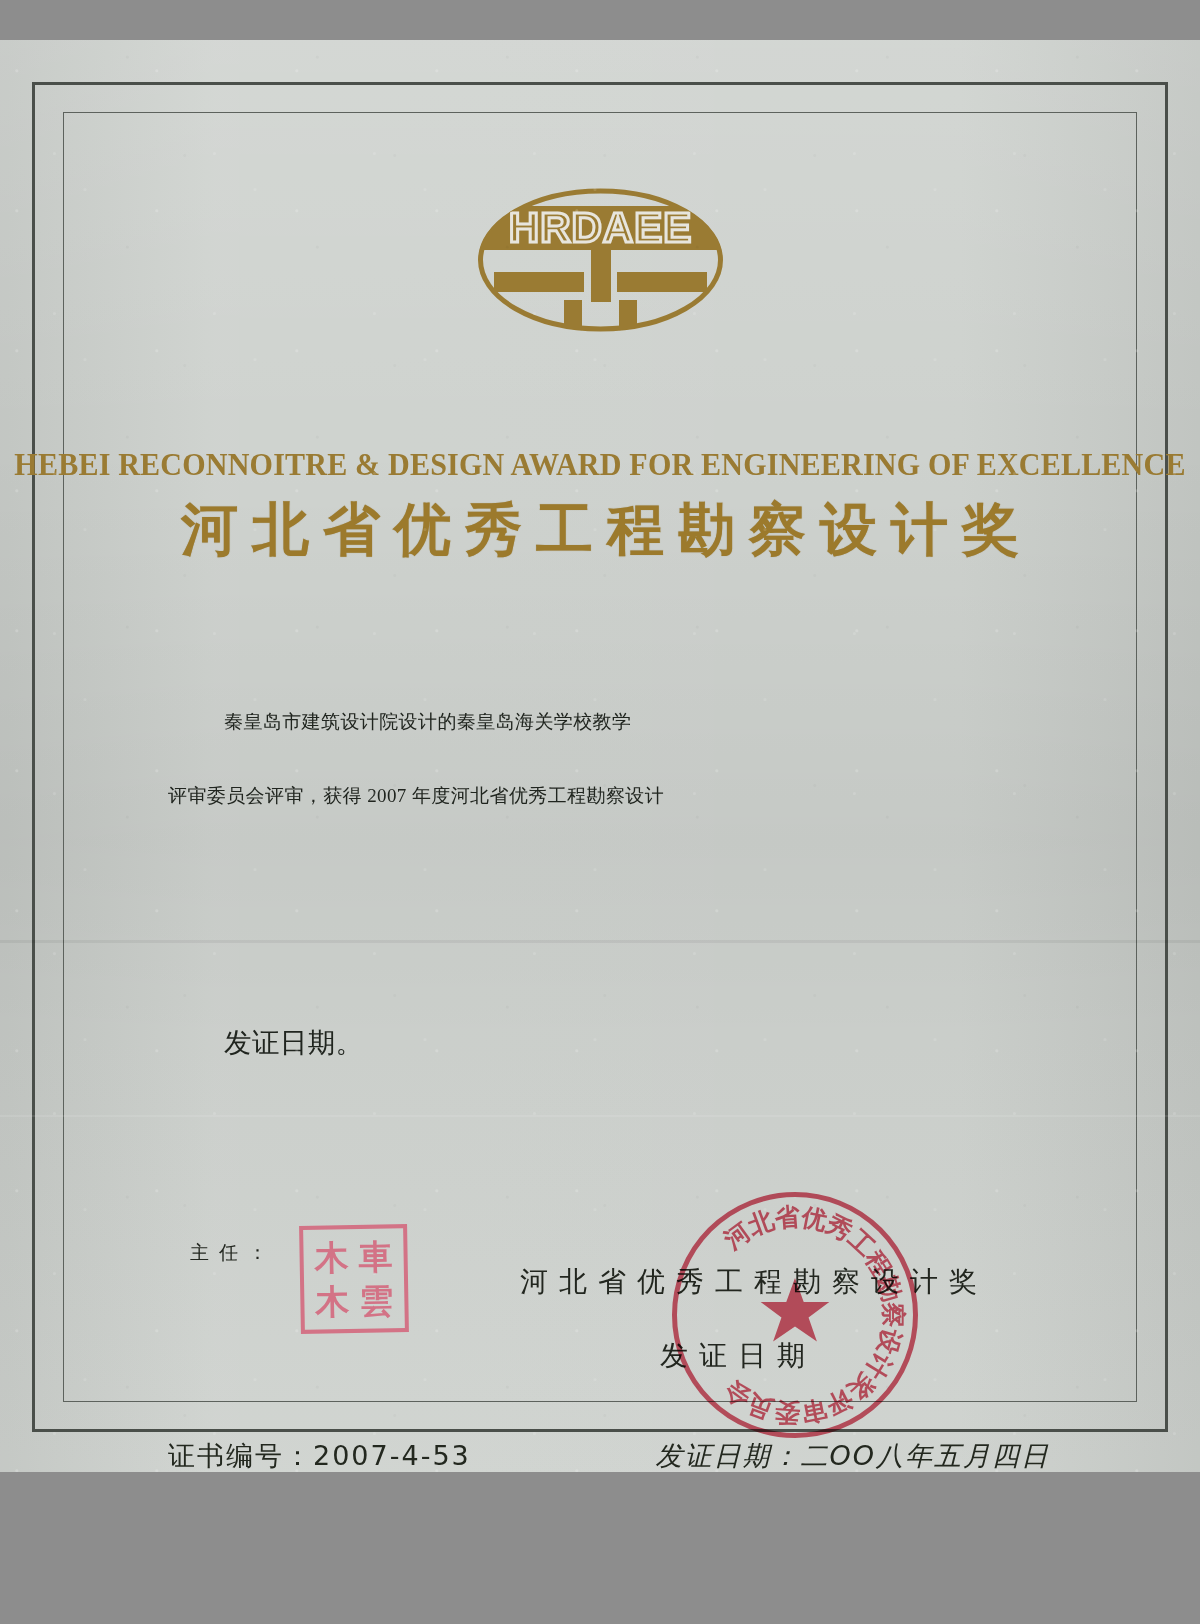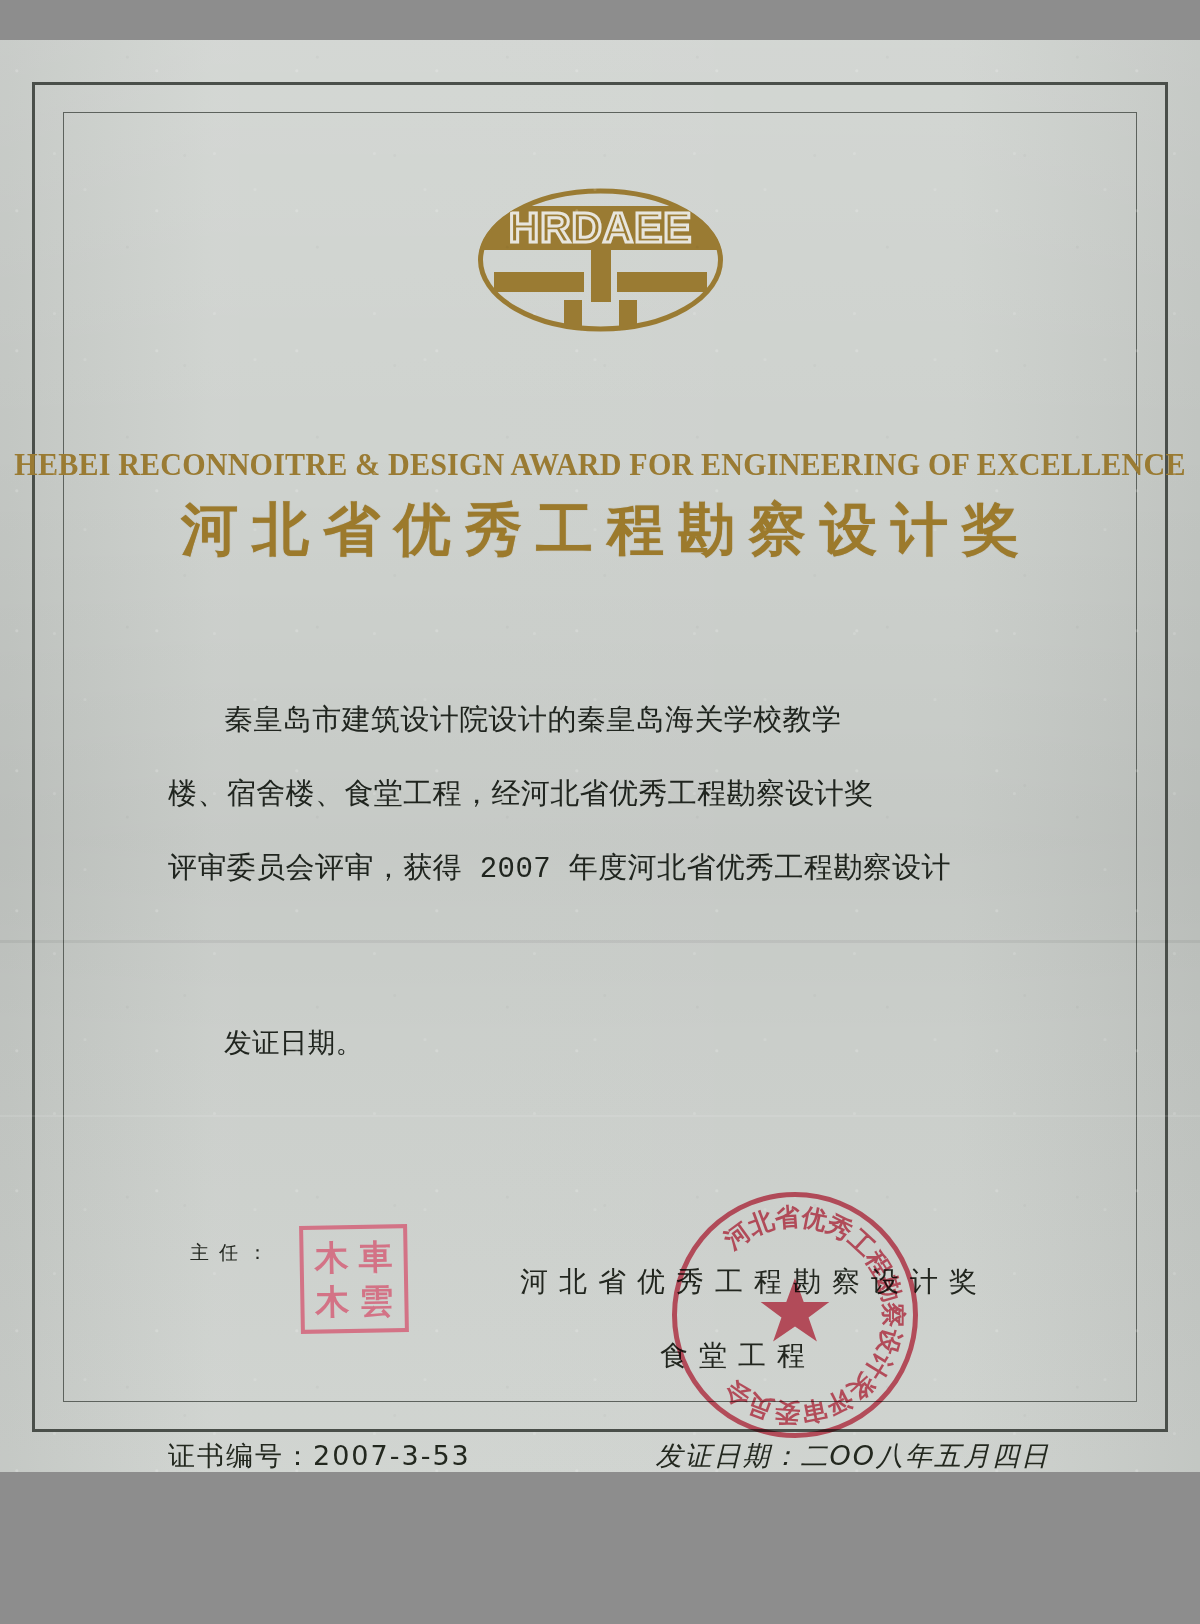--- a/index.html
+++ b/index.html
@@ -87,22 +87,22 @@
     color: #9c7a2c;
     text-shadow: 0 0 1px rgba(120,90,25,.45);
   }
 
   
   .body-text {
     position: absolute;
     left: 168px;
     right: 168px;
     top: 645px;
-    font-family: Liberation Mono, monospace;
-    font-size: 29px;
+    font-family: Liberation Serif, serif;
+    font-size: 19px;
     color: #20251f;
     line-height: 74px;
     text-align: justify;
     letter-spacing: 0.4px;
   }
   .body-text p { margin: 0; }
   .indent { text-indent: 56px; }
   .body-closing {
     position: absolute;
     left: 168px;
@@ -263,39 +263,38 @@
         </g>
       </svg>
     </div>
   </div>
 
   <div class="title-en">HEBEI RECONNOITRE &amp; DESIGN AWARD FOR ENGINEERING OF EXCELLENCE</div>
   <div class="title-cn">河北省优秀工程勘察设计奖</div>
 
   <div class="body-text">
     <p class="indent">秦皇岛市建筑设计院设计的秦皇岛海关学校教学</p>
-    <p>楼、宿舍楼、食堂工程，经河北省优秀工程勘察设计奖</p>
     <p>评审委员会评审，获得 2007 年度河北省优秀工程勘察设计</p>
   </div>
   <div class="body-closing">发证日期。</div>
 
   <div class="sig-row">主任：</div>
 
   <div class="seal-square">
     <div class="glyphs">
       <span>木</span>
       <span>車</span>
       <span>木</span>
       <span>雲</span>
     </div>
   </div>
 
   <div class="committee">
     <div class="l1">河北省优秀工程勘察设计奖</div>
-    <div class="l2">食堂工程</div>
+    <div class="l2">发证日期</div>
   </div>
 
   <div class="seal-round">
     <svg class="star" viewBox="0 0 100 100" aria-hidden="true">
       <polygon points="50,4 61.8,36.6 96.4,36.6 68.3,57.4 79.6,90 50,69.6 20.4,90 31.7,57.4 3.6,36.6 38.2,36.6" fill="#d4324a"></polygon>
     </svg>
     <div class="arc-text">
         <span style="transform: translate(-57.603px, -79.2837px) rotate(-36deg) translate(-50%, -50%);">河</span>
         <span style="transform: translate(-33.9195px, -91.9428px) rotate(-20.25deg) translate(-50%, -50%);">北</span>
         <span style="transform: translate(-7.68899px, -97.6979px) rotate(-4.5deg) translate(-50%, -50%);">省</span>
@@ -310,17 +309,17 @@
         <span style="transform: translate(66.5225px, 71.9636px) rotate(137.25deg) translate(-50%, -50%);">奖</span>
         <span style="transform: translate(44.4911px, 87.3186px) rotate(153deg) translate(-50%, -50%);">评</span>
         <span style="transform: translate(19.1189px, 96.117px) rotate(168.75deg) translate(-50%, -50%);">审</span>
         <span style="transform: translate(-7.68899px, 97.6979px) rotate(184.5deg) translate(-50%, -50%);">委</span>
         <span style="transform: translate(-33.9195px, 91.9428px) rotate(200.25deg) translate(-50%, -50%);">员</span>
         <span style="transform: translate(-57.603px, 79.2837px) rotate(216deg) translate(-50%, -50%);">会</span>
       </div>
   </div>
 
   <div class="footer">
-    <div class="cert-no">证书编号：2007-3-53</div>
+    <div class="cert-no">证书编号：2007-4-53</div>
     <div class="issue-date">发证日期：二OO八年五月四日</div>
   </div>
 
 </div>
 
 </body></html>

